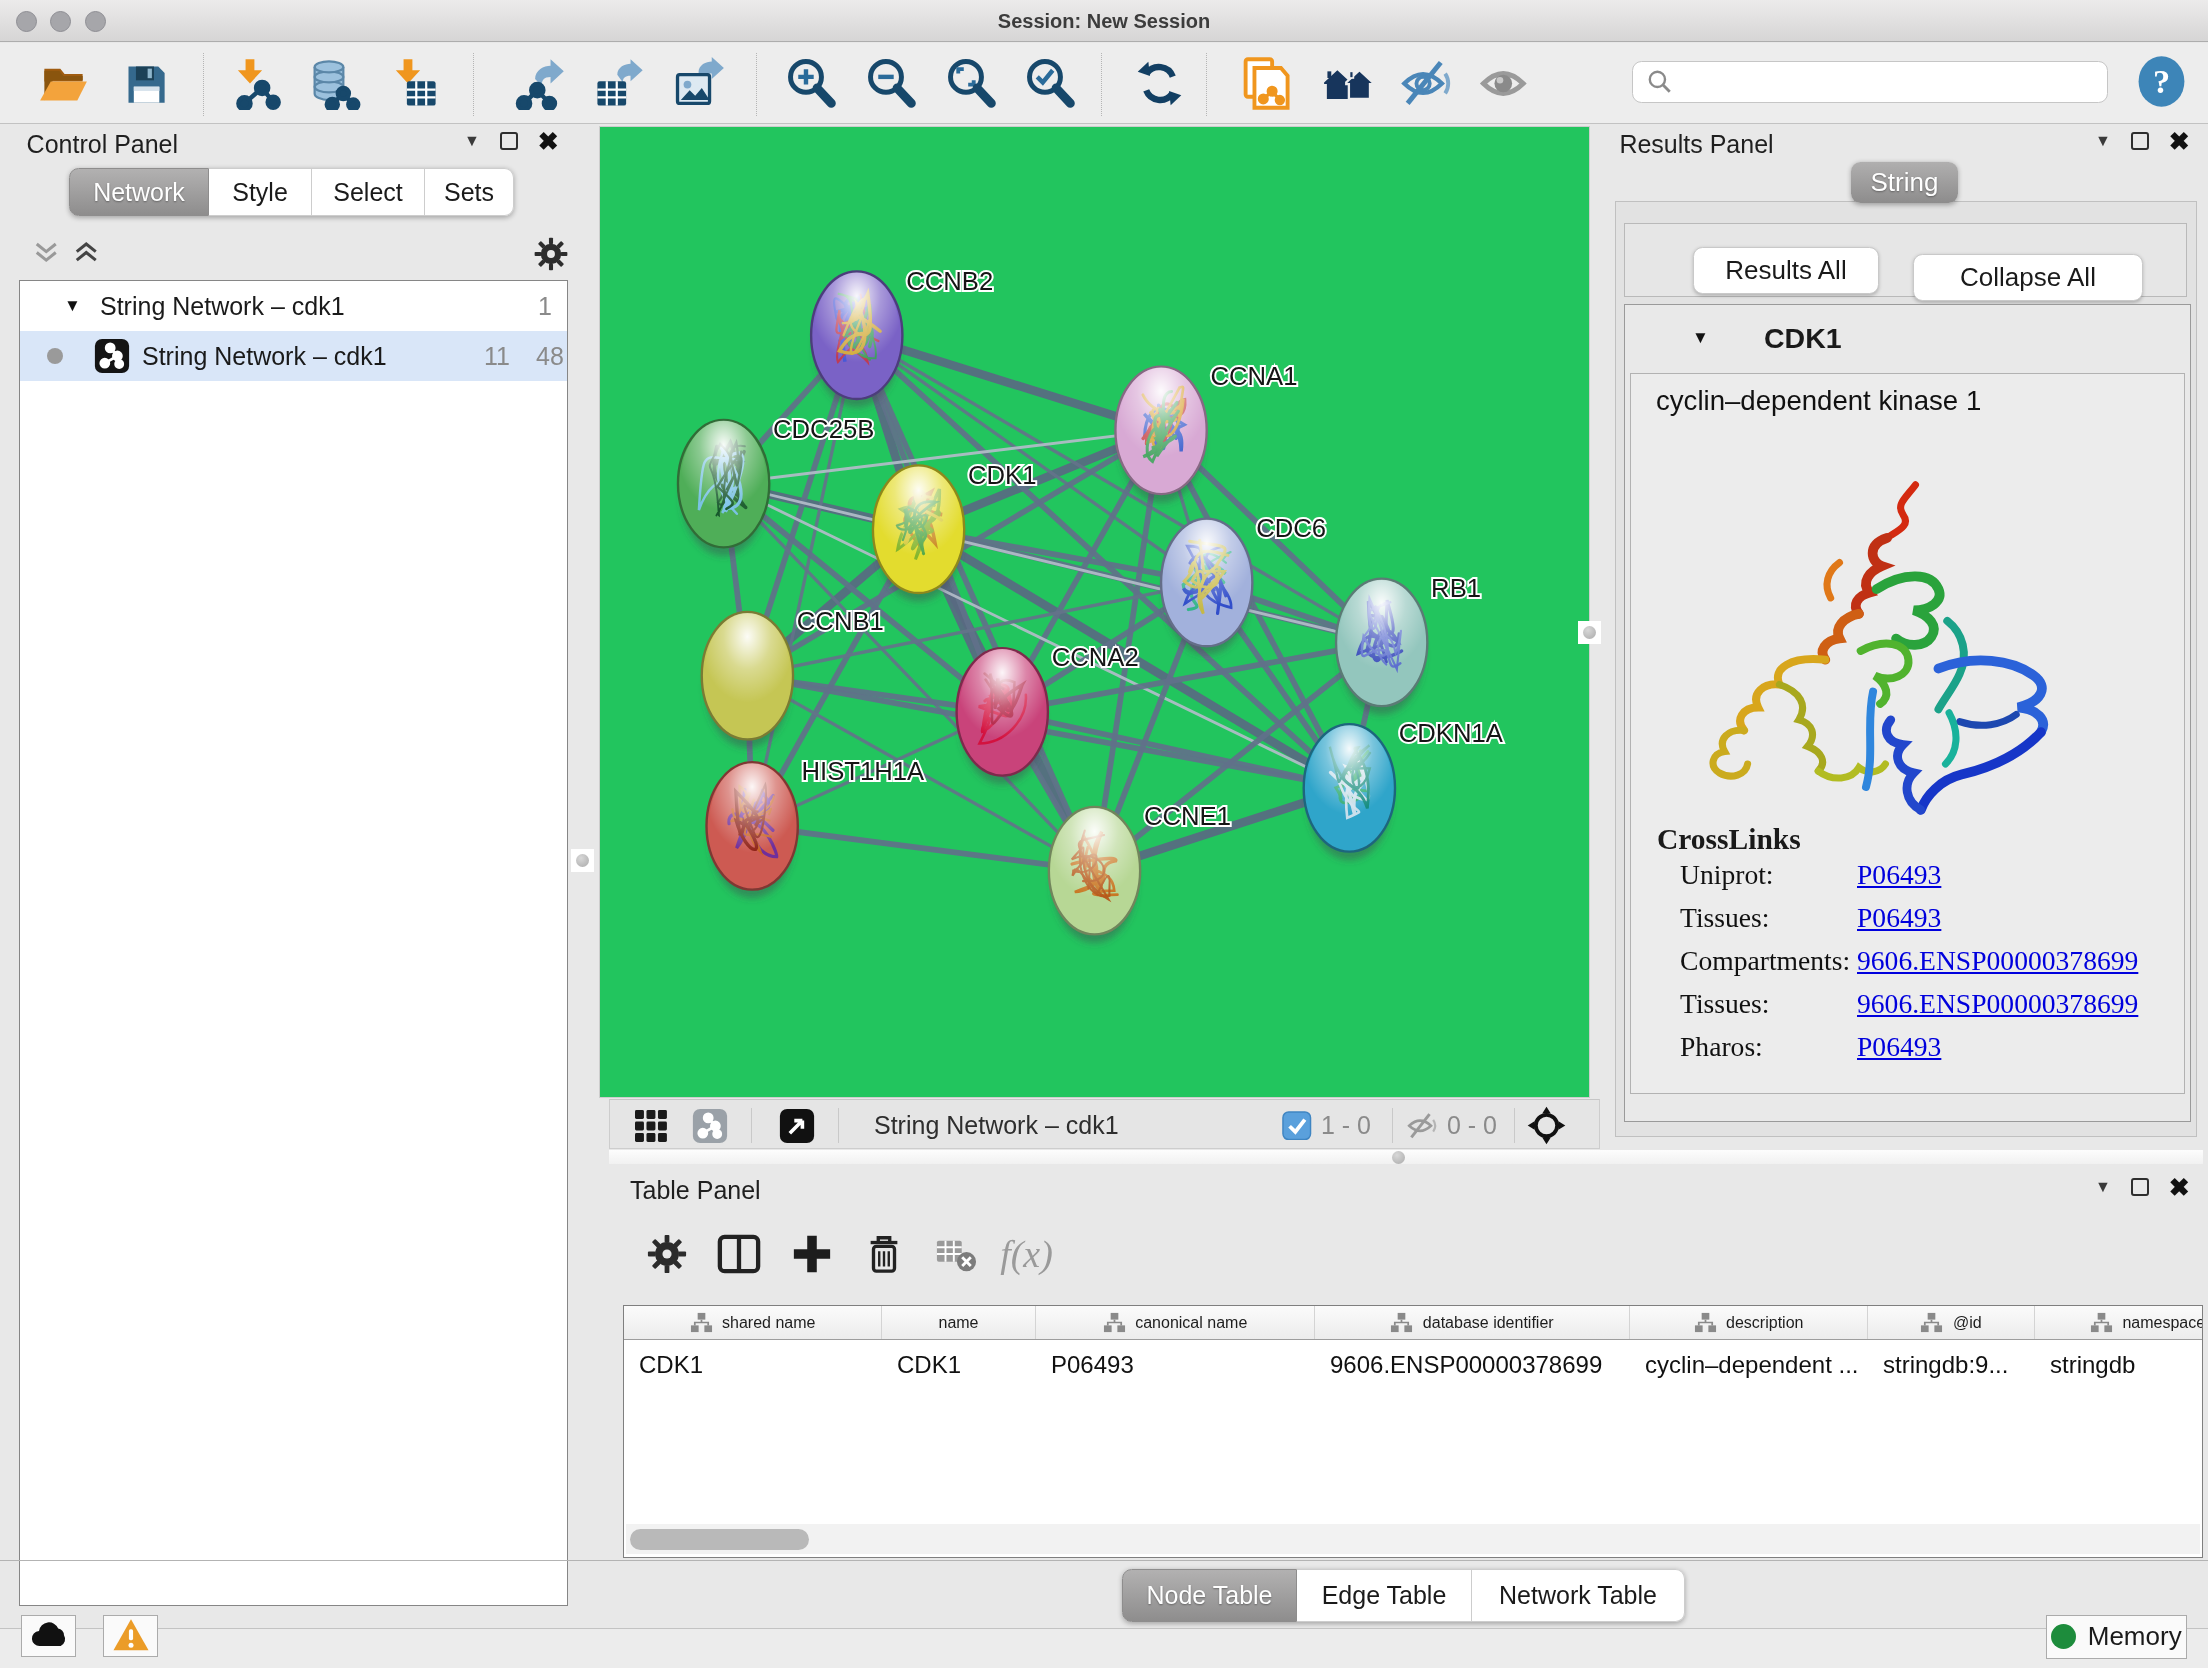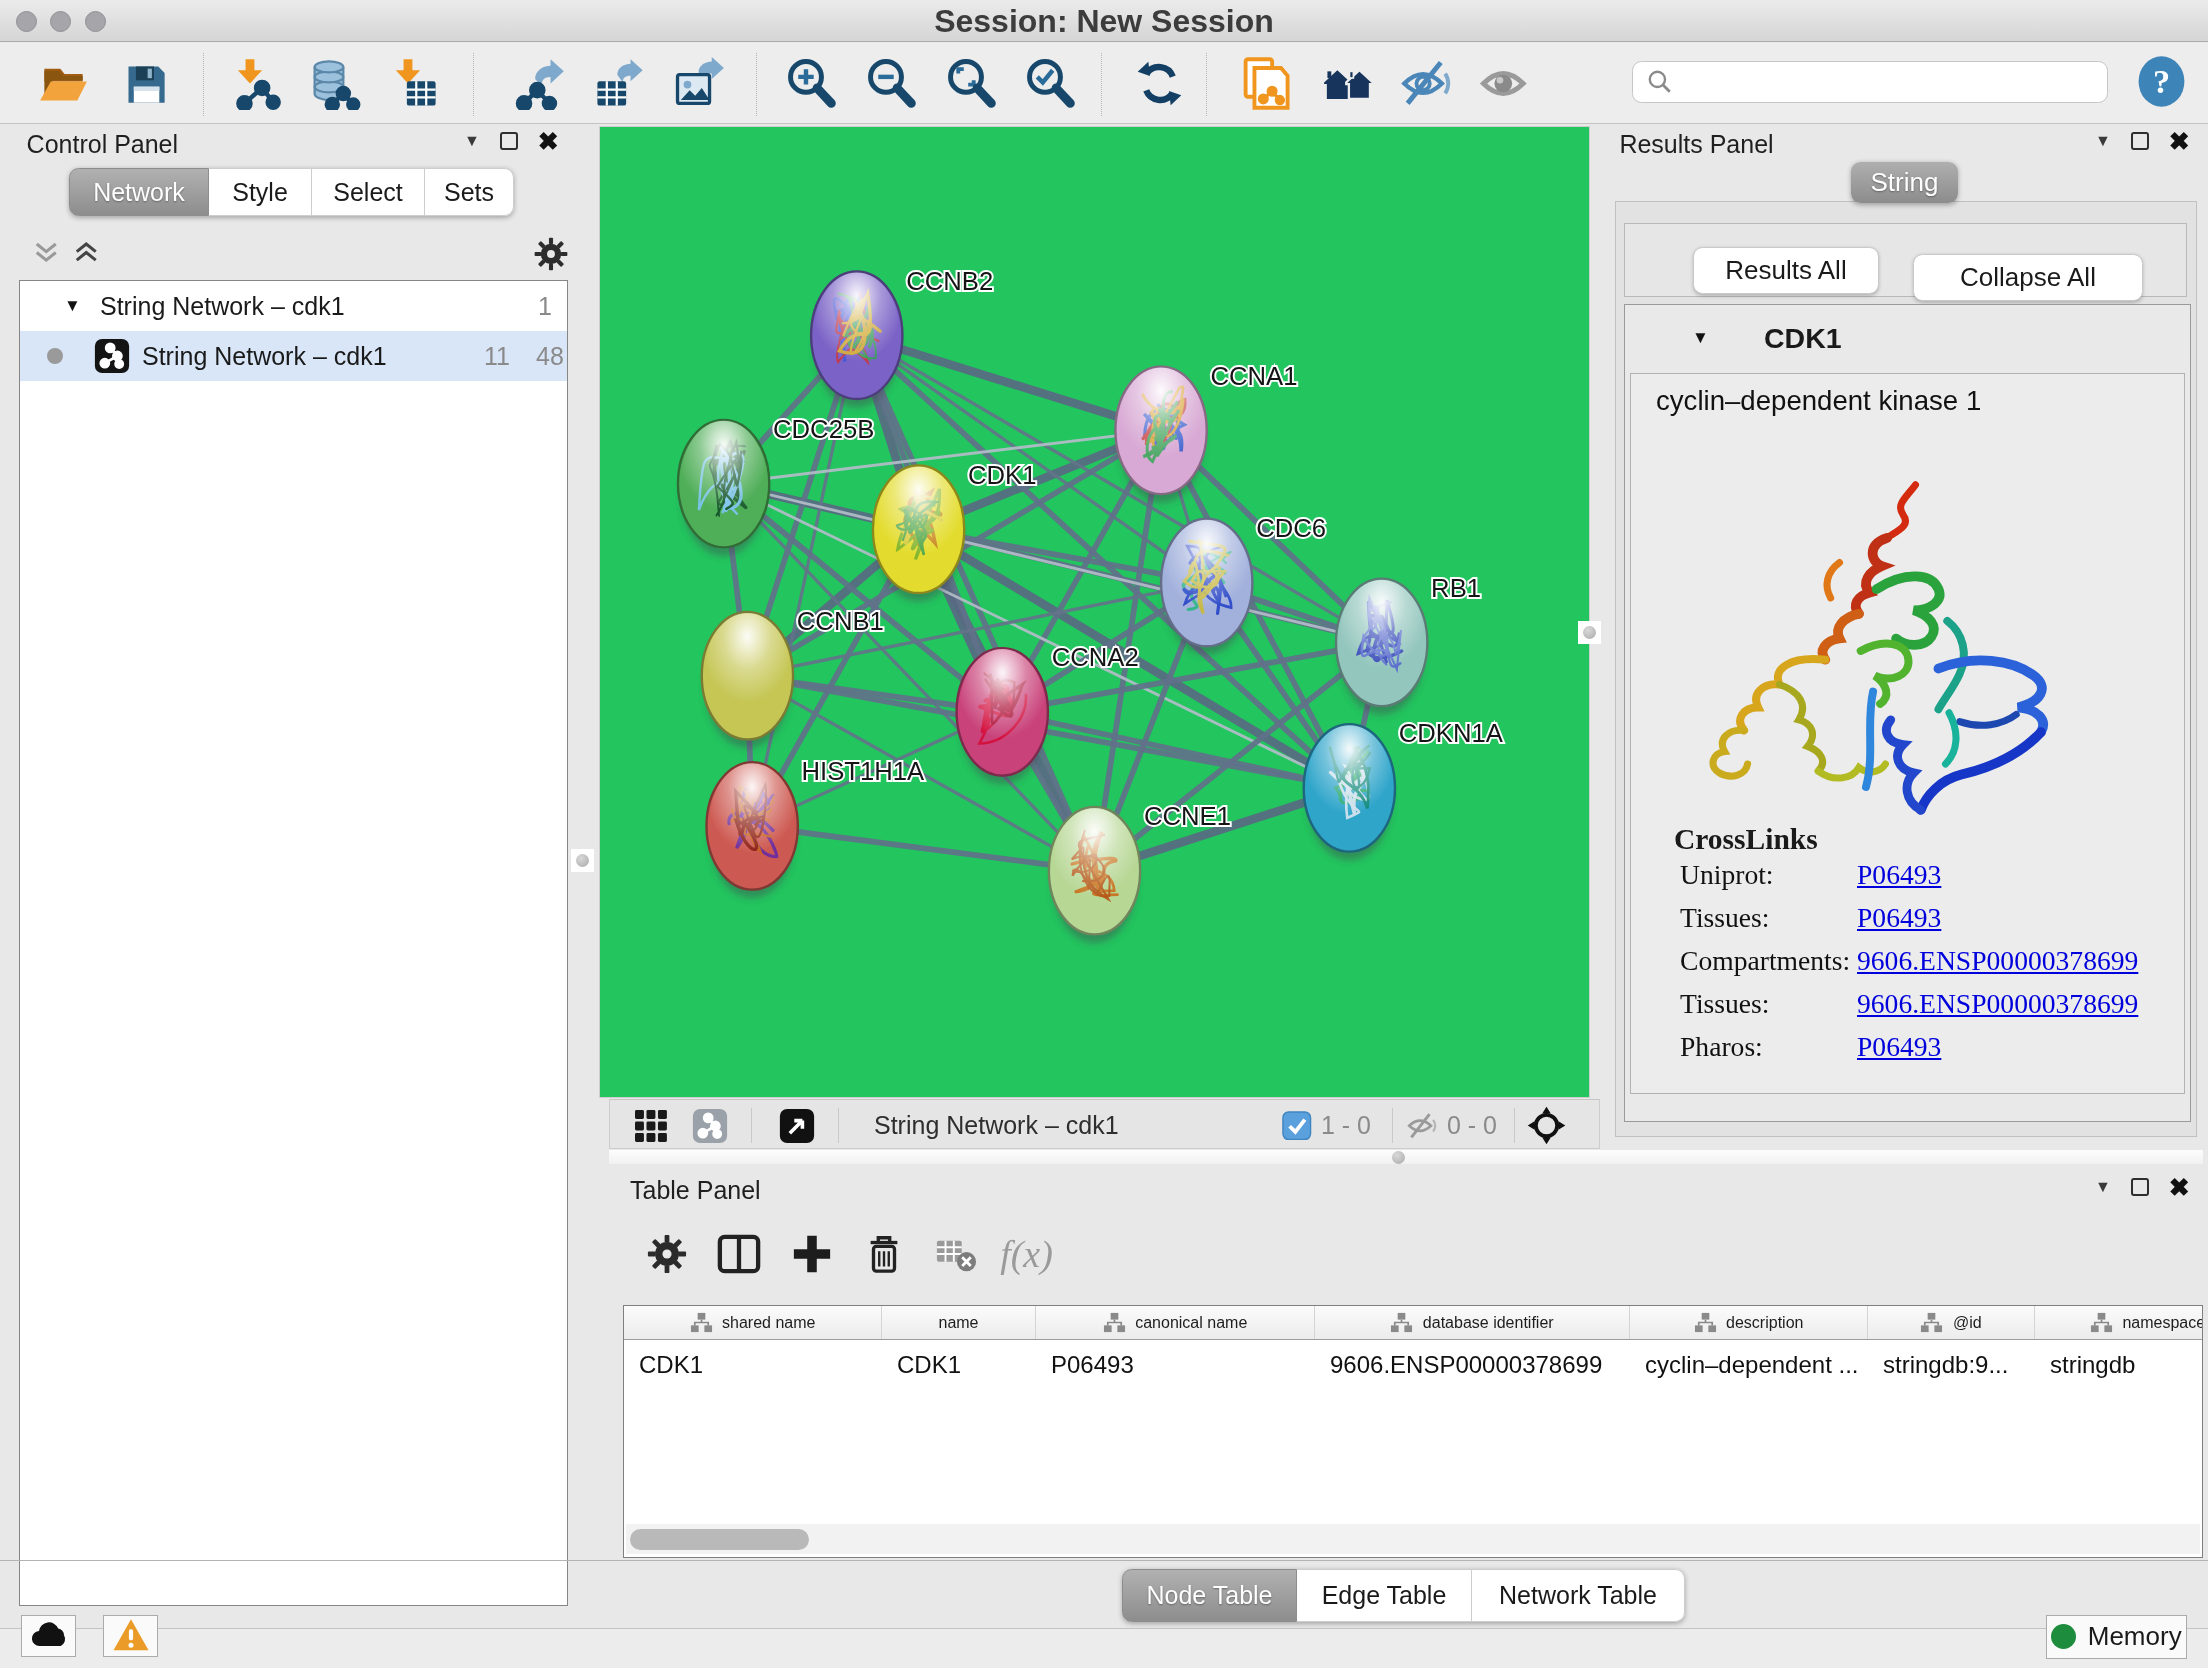--- a/index.html
+++ b/index.html
@@ -1,21 +1,21 @@
 <!DOCTYPE html>
 <html style="font-size:15px"><head>
 <meta charset="utf-8">
 <style>
 *{margin:0;padding:0;box-sizing:border-box}
 html,body{width:2208px;height:1668px;overflow:hidden}
 body{font-family:"Liberation Sans",sans-serif;background:#e8e8e8;position:relative;color:#1a1a1a}
 .abs{position:absolute}
 #titlebar{left:0;top:0;width:2208px;height:42px;background:linear-gradient(#ecebeb,#d6d5d5);border-bottom:1px solid #adadad}
 .tl{position:absolute;top:10.5px;width:21px;height:21px;border-radius:50%;background:#a6a6aa;border:1px solid #8e8e94}
-#wintitle{position:absolute;left:0;right:0;top:0;height:42px;line-height:42px;text-align:center;font-size:32px;font-weight:600;color:#3c3c3c}
+#wintitle{position:absolute;left:0;right:0;top:0;height:42px;line-height:42px;text-align:center;font-size:20px;font-weight:600;color:#3c3c3c}
 #toolbar{left:0;top:43px;width:2208px;height:81px;background:#ededed;border-bottom:1px solid #c2c2c2}
 .tbi{position:absolute;top:13.3px;width:55px;height:55px;display:flex;align-items:center;justify-content:center}
 .tbsep{position:absolute;top:9.5px;height:63px;border-left:1.9px dotted #b5b5b5;width:0}
 #searchbox{position:absolute;left:1632px;top:18px;width:476px;height:42px;background:#fff;border:1.9px solid #c6c6c6;border-radius:9.5px;display:flex;align-items:center;padding-left:13.3px}
 .panel-title{font-size:25px;color:#1f1f1f}
 .ph-icons{position:absolute;display:flex;align-items:center;gap:20px}
 .ph-caret{font-size:16px;color:#3a3a3a}
 .ph-box{width:18px;height:18px;border:2.9px solid #2e2e2e;border-radius:2.9px}
 .ph-x{font-size:25px;font-weight:bold;color:#111;line-height:19px}
 .seg{position:absolute;display:flex;border-radius:9.5px;box-shadow:0 1.9px 4.8px rgba(0,0,0,.28)}
@@ -643,21 +643,21 @@
       <path d="M338 196 C356 210 362 234 352 256 C346 270 336 282 328 296" stroke="#1ba289" stroke-width="9"></path>
       <path d="M328 250 C368 234 412 240 436 258 C454 271 444 288 418 294 C440 296 452 308 444 322" stroke="#2b62d9" stroke-width="11"></path>
       <path d="M444 322 C420 348 388 362 354 370 C330 376 314 394 308 410" stroke="#1636c8" stroke-width="11"></path>
       <path d="M308 410 C290 400 288 380 300 368 C282 364 276 348 288 336 C270 334 264 320 274 308" stroke="#2247cc" stroke-width="10"></path>
       <path d="M254 276 C246 312 256 348 246 384" stroke="#2f86dd" stroke-width="9"></path>
       <path d="M352 310 C376 318 400 314 416 302" stroke="#1d48b0" stroke-width="8"></path>
       <path d="M340 300 C352 322 350 344 336 358" stroke="#19b29b" stroke-width="8"></path>
     </g>
   </svg>
   <div id="crosslinks" style="position:absolute;left:0;top:449px;width:555px">
-    <div style="margin-left:43px;font-size:29.5px;font-weight:bold;height:36px">CrossLinks</div>
+    <div style="margin-left:26px;font-size:29.5px;font-weight:bold;height:36px">CrossLinks</div>
     <div id="xlink-rows">
         <div class="xrow">
           <span class="xl">Uniprot:</span>
           <span class="xv">P06493</span>
         </div>
         <div class="xrow">
           <span class="xl">Tissues:</span>
           <span class="xv">P06493</span>
         </div>
         <div class="xrow">

